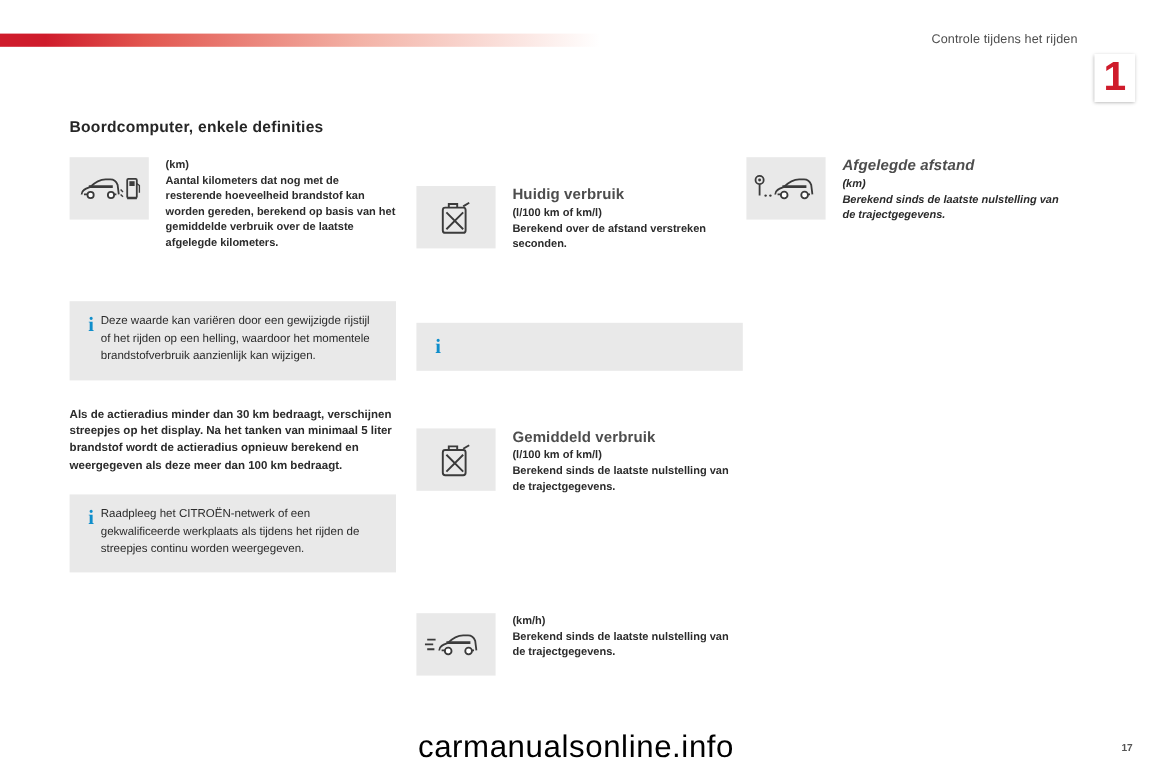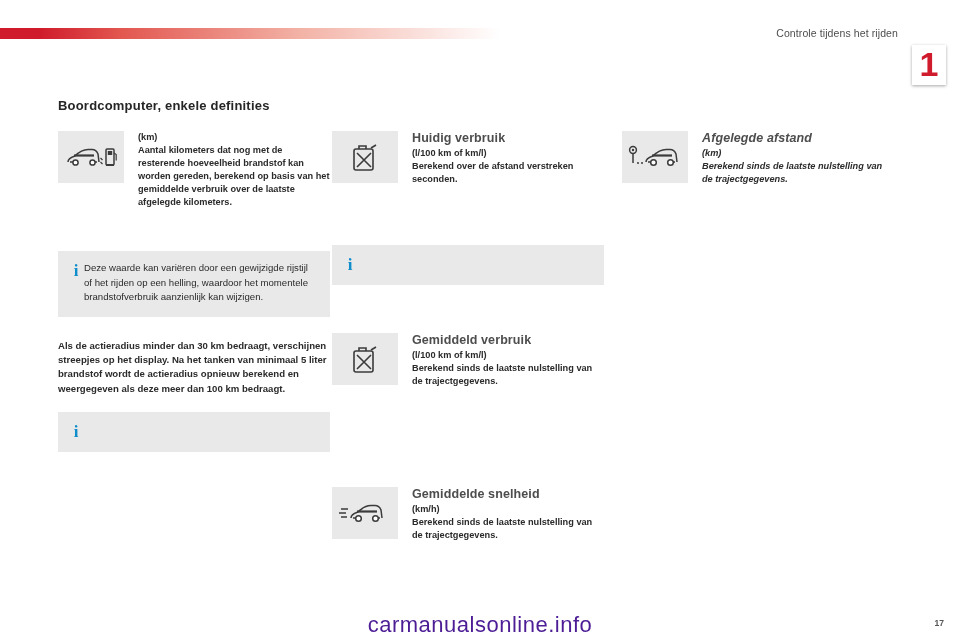--- a/index.html
+++ b/index.html
@@ -67,21 +67,21 @@
     letter-spacing: .2px;
   }
 
   
   .col {
     position: absolute;
     top: 131px;
     width: 272px;
   }
   .col-1 { left: 58px; }
-  .col-2 { left: 332px; }
+  .col-2 { left: 347px; margin-top: 24px; }
   .col-3 { left: 622px; font-style: italic; }
 
   
   .defn {
     position: relative;
     min-height: 56px;
   }
   .defn .icon-box {
     position: absolute;
     left: 0;
@@ -148,22 +148,22 @@
     line-height: 1.5;
   }
 
   
   .watermark {
     position: absolute;
     left: 0;
     bottom: 2px;
     width: 960px;
     text-align: center;
-    font-size: 22px;
-    color: #4c1d95;
+    font-size: 26px;
+    color: #000000;
     letter-spacing: .5px;
     font-family: "Liberation Sans", sans-serif;
   }
   .page-number {
     position: absolute;
     right: 16px;
     bottom: 12px;
     font-size: 8.5px;
     font-weight: bold;
     color: #555;
@@ -207,20 +207,21 @@
 
   <div class="infobox" style="margin-top:42px;">
     <span class="i-glyph">i</span>
     <span class="i-text">Deze waarde kan variëren door een gewijzigde rijstijl of het rijden op een helling, waardoor het momentele brandstofverbruik aanzienlijk kan wijzigen.</span>
   </div>
 
   <div class="para" style="margin-top:22px;">Als de actieradius minder dan 30 km bedraagt, verschijnen streepjes op het display. Na het tanken van minimaal 5 liter brandstof wordt de actieradius opnieuw berekend en weergegeven als deze meer dan 100 km bedraagt.</div>
 
   <div class="infobox" style="margin-top:16px;">
     <span class="i-glyph">i</span>
+    <span class="i-text">Raadpleeg het CITROËN-netwerk of een gekwalificeerde werkplaats als tijdens het rijden de streepjes continu worden weergegeven.</span>
   </div>
 
 </div>
 
 <div class="col col-2">
 
   <div class="defn">
     <div class="icon-box">
       <svg width="30" height="34" viewBox="0 0 30 34" fill="none" stroke="#3b3b3b" stroke-width="1.6">
         <path d="M6 9 h15 a2 2 0 0 1 2 2 v17 a2 2 0 0 1 -2 2 h-15 a2 2 0 0 1 -2 -2 v-17 a2 2 0 0 1 2 -2 z"></path>
@@ -261,21 +262,20 @@
       <svg width="52" height="26" viewBox="0 0 52 26" fill="none" stroke="#3b3b3b" stroke-width="1.5">
         <path d="M12 18 C12 14 16 13 19 12 C23 8 27 5.5 32 5.5 L36 5.5 C39 5.5 41 7.5 42 10 L43 18"></path>
         <path d="M18 11.5 L38 11.5" stroke-width="2.2"></path>
         <circle cx="19.5" cy="18.5" r="2.8" fill="#fff"></circle>
         <circle cx="36.5" cy="18.5" r="2.8" fill="#fff"></circle>
         <path d="M14 18 L17 18 M39 18 L41 18"></path>
         <path d="M2 9 L9 9 M0 13 L7 13 M2 17 L8 17" stroke-width="1.6"></path>
       </svg>
     </div>
     <div class="body">
-      <h3>Gemiddelde snelheid</h3>
       <div class="unit">(km/h)</div>
       <div class="desc">Berekend sinds de laatste nulstelling van de trajectgegevens.</div>
     </div>
   </div>
 
 </div>
 
 <div class="col col-3">
 
   <div class="defn">

